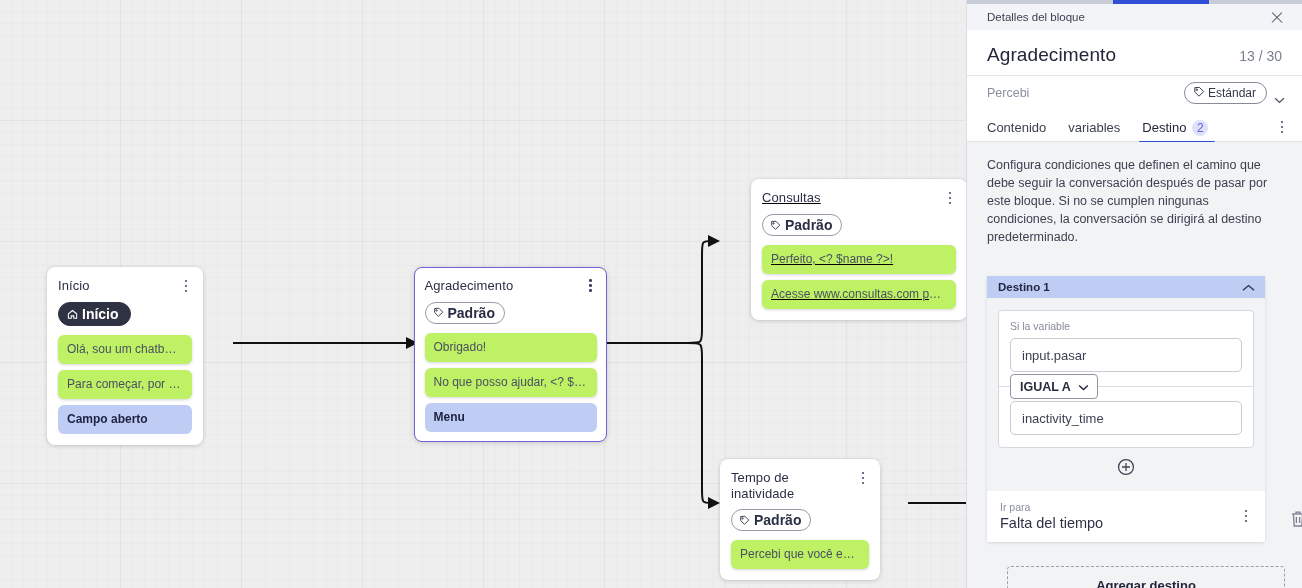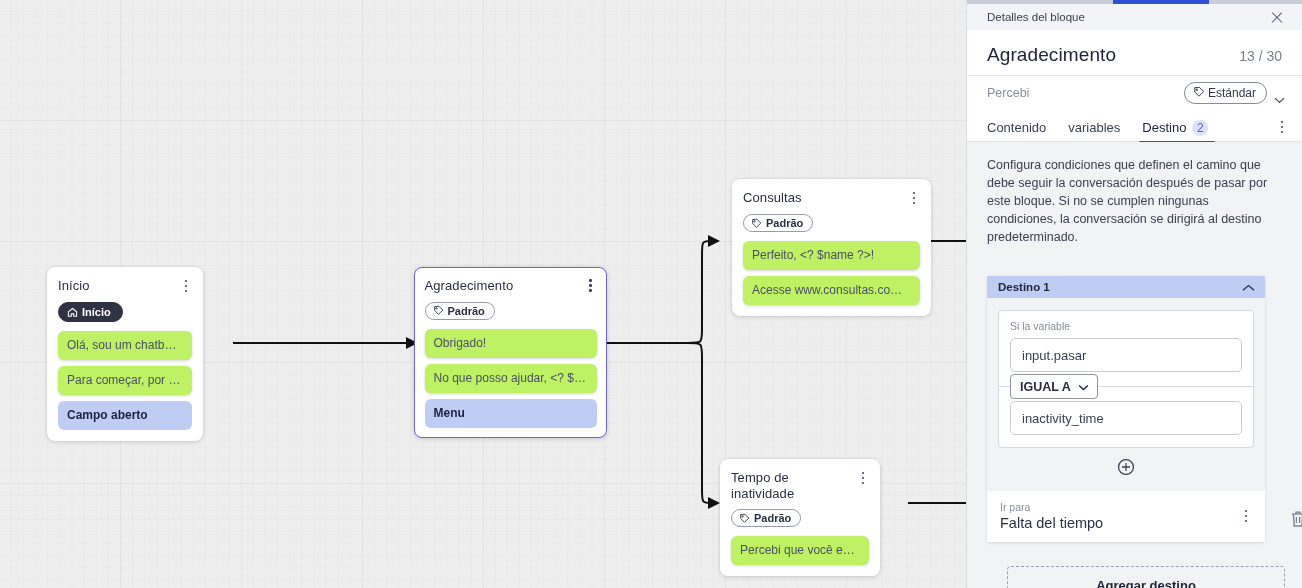--- a/index.html
+++ b/index.html
@@ -49,21 +49,21 @@
   .kebab {
     width: 16px; height: 18px; display: flex; flex-direction: column;
     align-items: center; justify-content: center; gap: 2.5px; cursor: pointer;
     flex: 0 0 auto; margin-right: -2px;
   }
   .kebab i { width: 2.6px; height: 2.6px; border-radius: 50%; background: #3a3f63; display:block; }
 
   .tagpill {
     display: inline-flex; align-items: center; gap: 4px;
     border: 1px solid #9a9aa8; border-radius: 11px;
-    padding: 2px 9px 2px 7px; font-size: 11px; color: #2b2f45;
+    padding: 2px 9px 2px 7px; font-size: 14px; color: #2b2f45;
     margin-top: 7px; background: #fff; font-weight: 600;
   }
   .tagpill.home {
     background: #2f3243; border-color: #2f3243; color: #ffffff;
     padding: 3px 11px 3px 8px; border-radius: 12px;
   }
   .tagpill svg { display:block; }
 
   .msgs { margin-top: 9px; display: flex; flex-direction: column; gap: 6px; }
   .msg {
@@ -273,21 +273,21 @@
         </span>
         <span>Padrão</span>
       </div>
       <div class="msgs">
         <div class="msg">Obrigado!</div>
         <div class="msg">No que posso ajudar, &lt;? $name ...</div>
         <div class="msg highlight">Menu</div>
       </div>
     </div>
 
-    <div class="node" id="node-consultas" style="left:732px; top:179px; width:199px;">
+    <div class="node" id="node-consultas" style="left:751px; top:179px; width:216px;text-decoration:underline;">
       <div class="node-head">
         <div class="node-title">Consultas</div>
         <div class="kebab">
             <i></i>
             <i></i>
             <i></i>
           </div>
       </div>
       <div class="tagpill">
         <span>

